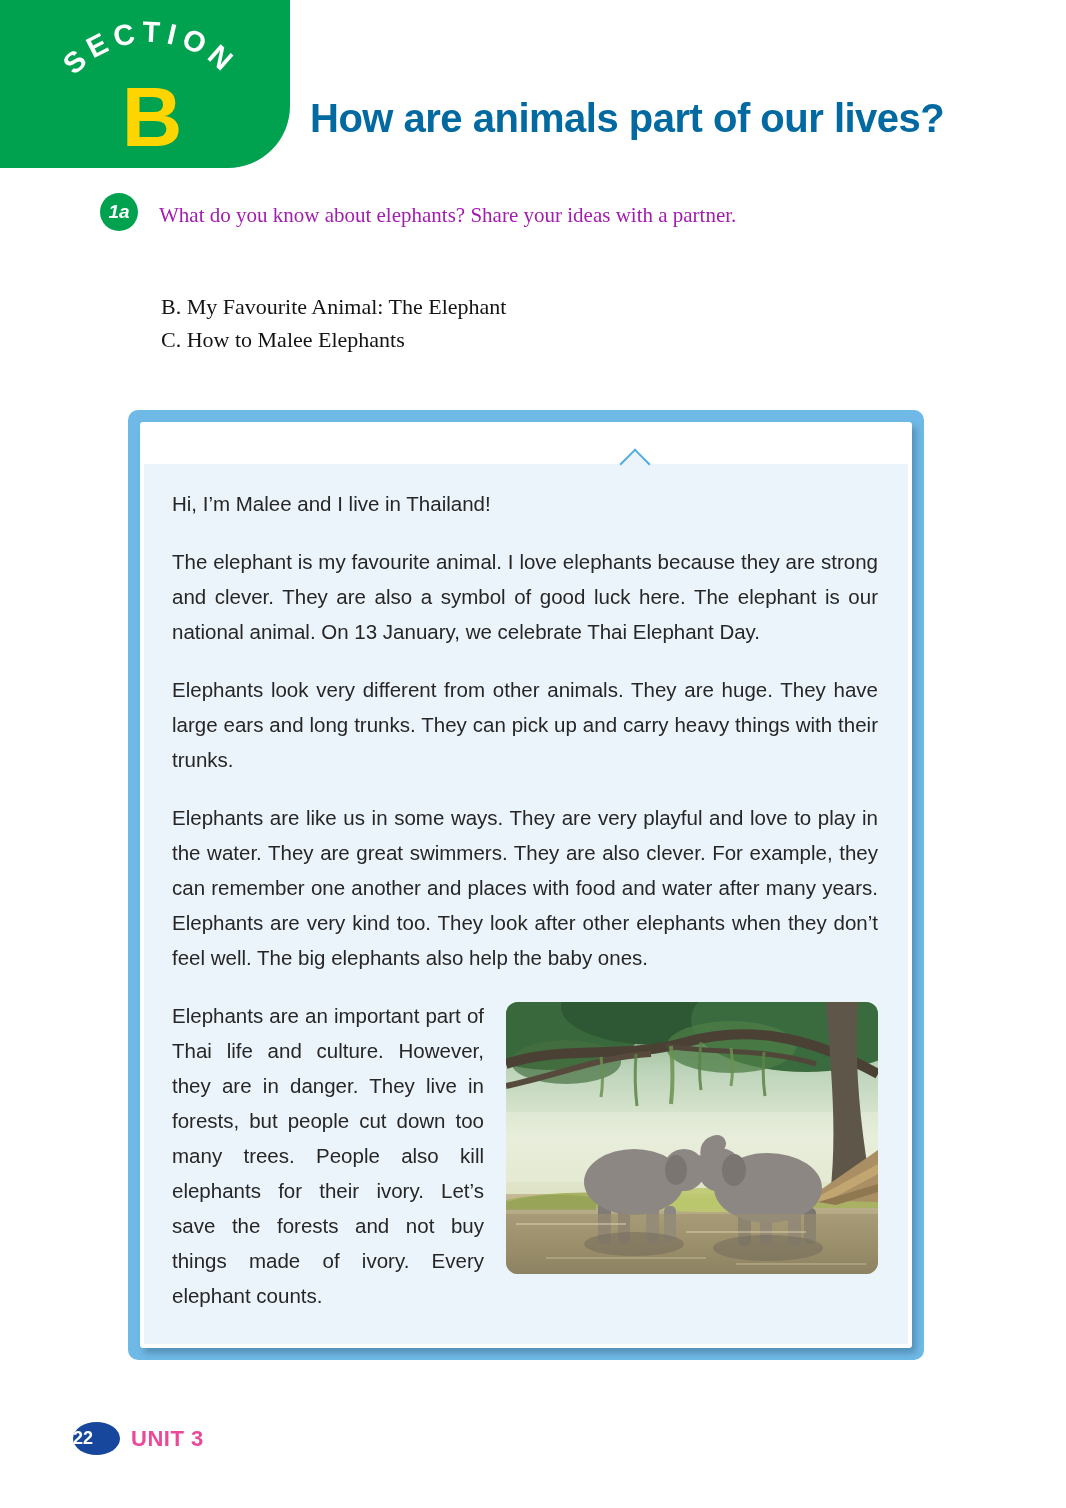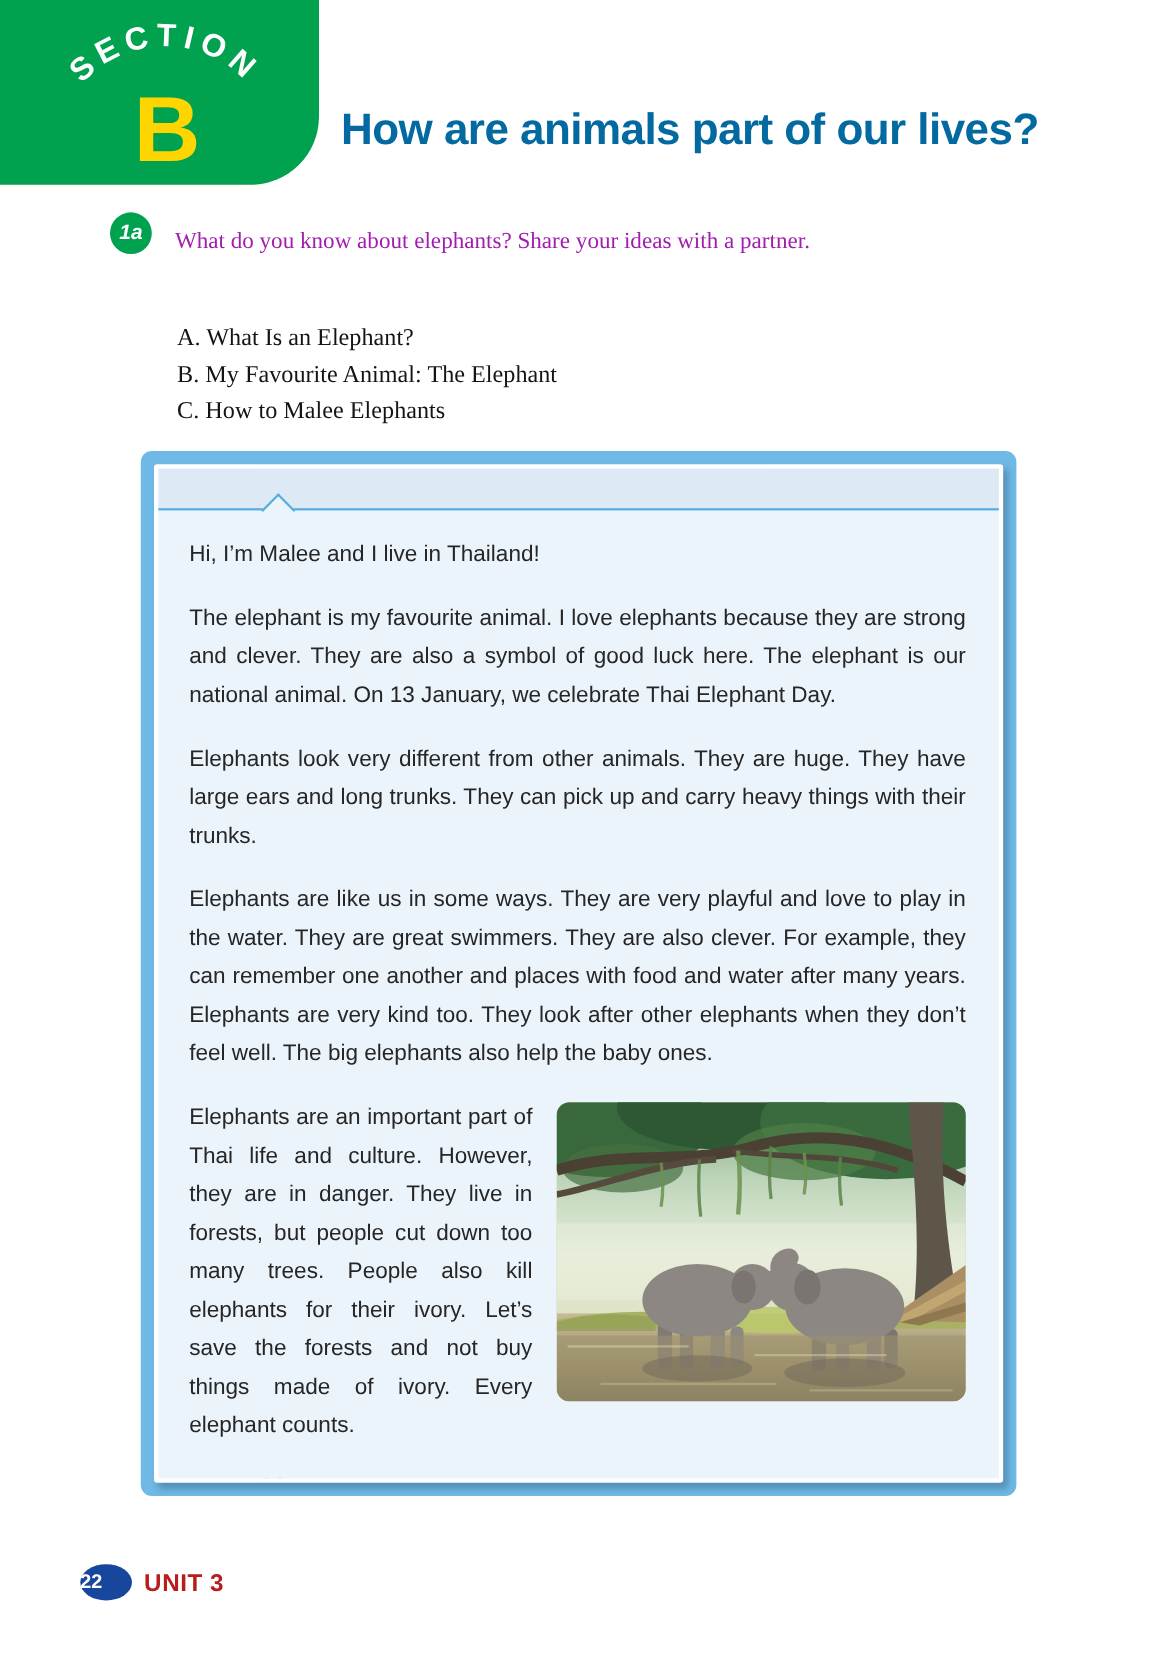--- a/index.html
+++ b/index.html
@@ -9,59 +9,59 @@
   
   .section-badge{position:absolute;left:0;top:0;width:290px;height:168px;
                  background:#00A24F;border-radius:0 0 62px 0;}
   .section-badge svg{display:block;}
 
   
   .page-title{position:absolute;left:310px;top:96px;font-size:40px;font-weight:bold;
               color:#0369a1;letter-spacing:-0.5px;}
 
   
-  .task{position:absolute;left:100px;display:flex;align-items:flex-end;gap:21px;width:880px;}
+  .task{position:absolute;left:100px;display:flex;align-items:center;gap:21px;width:880px;}
   .task-1a{top:193px;}
   .task-1b{top:248px;}
   .task-badge{flex:0 0 auto;width:38px;height:38px;border-radius:50%;background:#00A24F;
               color:#ffffff;font-weight:bold;font-style:italic;font-size:19px;
               display:flex;align-items:center;justify-content:center;}
   .task-text{font-family:"Liberation Serif", serif;font-weight:normal;font-size:21px;
              color:#a21caf;padding-top:6px;}
 
   .options{position:absolute;left:161px;top:290px;font-family:"Liberation Serif", serif;
            font-size:22px;color:#141414;line-height:33px;}
 
   
   .post-card{position:absolute;left:128px;top:410px;width:796px;height:950px;
              background:#6FB9E6;border-radius:10px;padding:12px;box-sizing:border-box;}
   .post-inner{background:#ffffff;height:100%;box-sizing:border-box;padding:4px;
               border-radius:3px;box-shadow:4px 5px 6px rgba(45,80,105,.38);
-              display:flex;flex-direction:column;}
+              display:flex;flex-direction:column;align-items:center;}
   .post-header{height:36px;background:#DDE9F4;border-bottom:2px solid #54ACDF;
                position:relative;flex:0 0 auto;}
   .notch{position:absolute;left:98px;bottom:-13px;width:22px;height:22px;background:#ECF4FB;
          border-left:2px solid #54ACDF;border-top:2px solid #54ACDF;
          transform:rotate(45deg);box-sizing:border-box;}
   .post-body{background:#ECF4FB;flex:1 1 auto;padding:22px 30px 10px 28px;overflow:hidden;}
   .post-text{font-size:20.5px;line-height:35px;color:#262626;text-align:justify;
              margin:0 0 23px 0;}
   .post-greeting{text-align:left;}
   .photo{float:right;width:372px;height:272px;margin:4px 0 10px 22px;border-radius:12px;
          overflow:hidden;background:#c9d8c2;}
   .post-actions{clear:both;display:flex;align-items:center;gap:26px;padding:6px 0 0 2px;}
   .action-btn{width:32px;height:28px;display:flex;align-items:center;justify-content:center;
               background:transparent;border:none;padding:0;cursor:pointer;}
 
   
   .page-badge{position:absolute;left:73px;top:1422px;width:47px;height:33px;
               background:#17479D;border-radius:50%;color:#ffffff;font-weight:bold;
               font-size:18px;display:flex;align-items:center;justify-content:flex-start;}
   .unit-label{position:absolute;left:131px;top:1426px;font-size:22px;font-weight:bold;
-              color:#b91c1c;letter-spacing:0.5px;}
+              color:#ec4899;letter-spacing:0.5px;}
 </style>
 </head>
 <body>
 
 <div class="page">
 
   <div class="section-badge">
     <svg width="290" height="168" viewBox="0 0 290 168">
       <defs>
         <path id="arcPath" d="M 50 142 A 100 100 0 0 1 250 142" fill="none"></path>
@@ -75,21 +75,20 @@
 
   <div class="page-title">How are animals part of our lives?</div>
 
   <div class="task task-1a">
     <div class="task-badge">1a</div>
     <div class="task-text">What do you know about elephants? Share your ideas with a partner.</div>
   </div>
 
 
   <div class="options">
-    <div>A. What Is an Elephant?</div>
     <div>B. My Favourite Animal: The Elephant</div>
     <div>C. How to Malee Elephants</div>
   </div>
 
   <div class="post-card">
     <div class="post-inner">
       <div class="post-header">
         <div class="notch"></div>
       </div>
       <div class="post-body">

